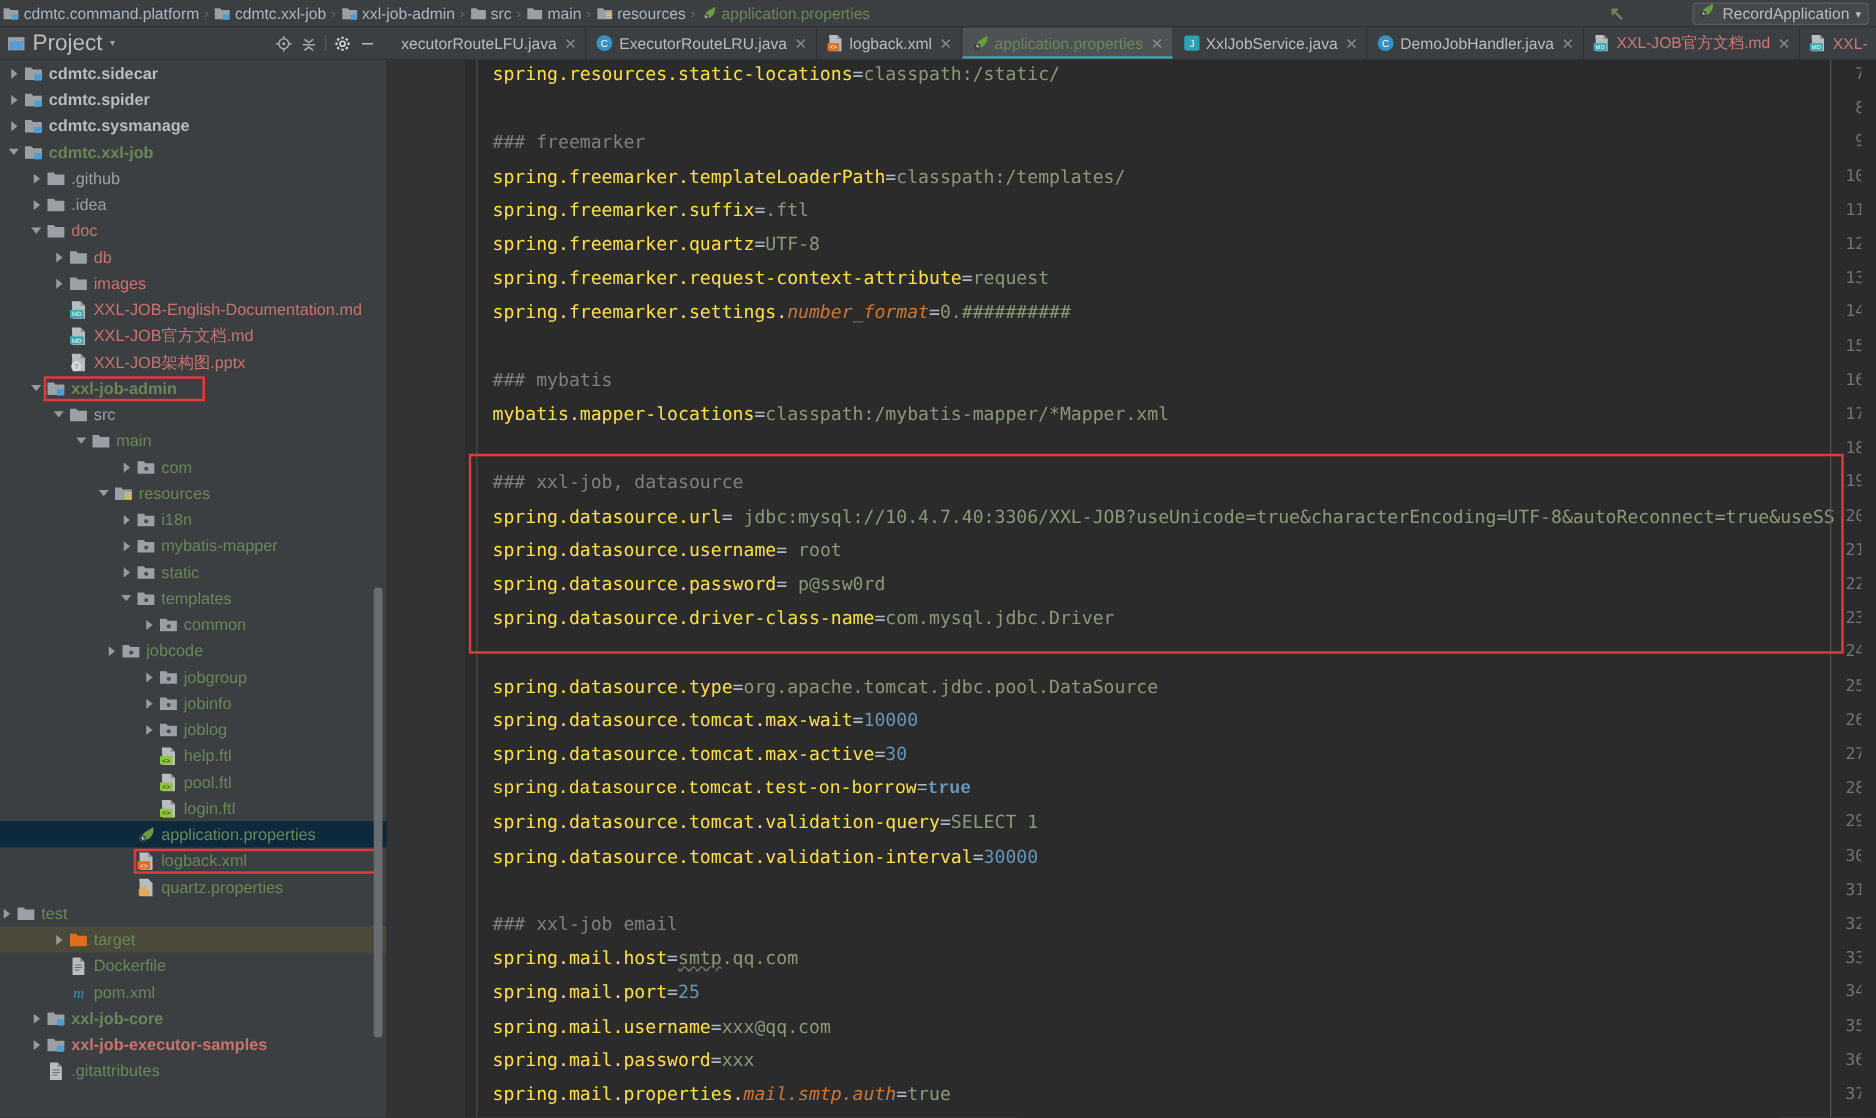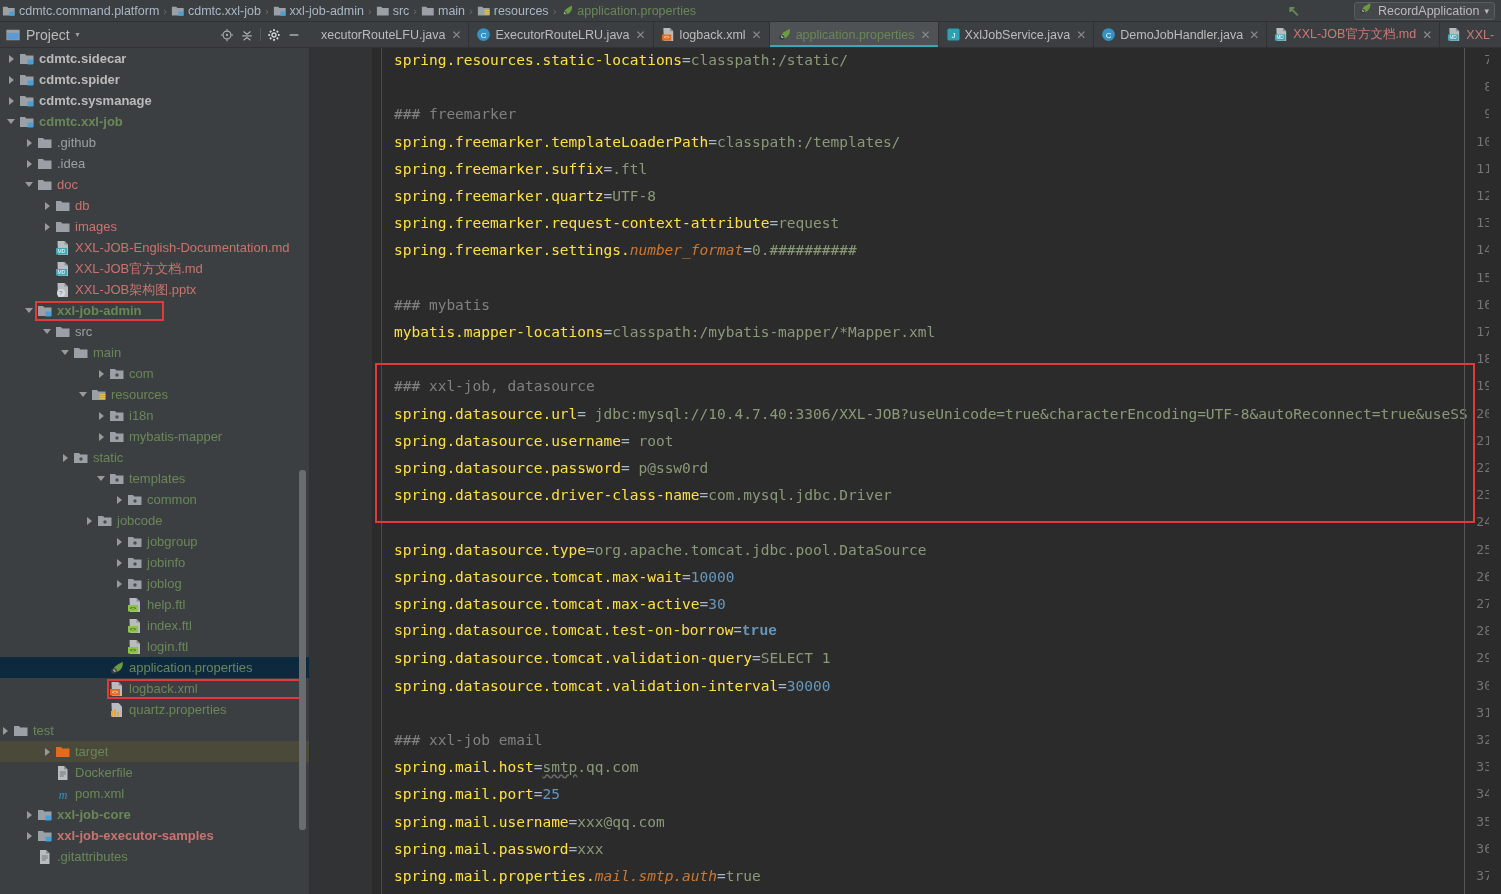--- a/index.html
+++ b/index.html
@@ -32,21 +32,21 @@
   }
   .runcfg .rtext { font-size: 12.5px; color: #bbbbbb; margin: 0 5px; }
   .backarrow { color: #6a8759; font-size: 15px; margin-right: 14px; font-weight: bold; }
 
   
   .projhdr {
     position: absolute; left: 0; top: 22px; width: 310px; height: 26px;
     background: #3c3f41; display: flex; align-items: center;
     border-bottom: 1px solid #323232;
   }
-  .projhdr .ptitle { font-size: 14px; color: #bbbbbb; margin-left: 6px; }
+  .projhdr .ptitle { font-size: 18px; color: #bbbbbb; margin-left: 6px; }
   .projhdr .pcaret { color: #a0a0a0; font-size: 8px; margin-left: 6px; }
   .projhdr .spacer { flex: 1; }
   .ptool { width: 20px; height: 20px; display: flex; align-items: center; justify-content: center; }
   .vsep { width: 1px; height: 13px; background: #555759; margin: 0 3px; }
 
   
   .tabbar {
     position: absolute; left: 310px; top: 22px; width: 1191px; height: 26px;
     background: #3c3f41; display: flex; align-items: stretch; overflow: hidden;
     border-bottom: 1px solid #323232;
@@ -505,21 +505,21 @@
           <span class="tlabel2 green">i18n</span>
         </div>
         <div class="trow" style="padding-left: 96px;">
           <span class="arrow closed"></span>
           <span class="ticon"><svg width="16" height="16" viewBox="0 0 16 16">
               <path d="M1 3h5l1.3 1.6H14.5V13H1z" fill="#9aa0a6"></path>
               <circle cx="8" cy="9" r="1.7" fill="#4b4e50"></circle>
             </svg></span>
           <span class="tlabel2 green">mybatis-mapper</span>
         </div>
-        <div class="trow" style="padding-left: 60px;">
+        <div class="trow" style="padding-left: 96px;">
           <span class="arrow closed"></span>
           <span class="ticon"><svg width="16" height="16" viewBox="0 0 16 16">
               <path d="M1 3h5l1.3 1.6H14.5V13H1z" fill="#9aa0a6"></path>
               <circle cx="8" cy="9" r="1.7" fill="#4b4e50"></circle>
             </svg></span>
           <span class="tlabel2 green">static</span>
         </div>
         <div class="trow" style="padding-left: 96px;">
           <span class="arrow open"></span>
           <span class="ticon"><svg width="16" height="16" viewBox="0 0 16 16">
@@ -579,21 +579,21 @@
           <span class="tlabel2 green">help.ftl</span>
         </div>
         <div class="trow" style="padding-left: 114px;">
           <span class="arrow none"></span>
           <span class="ticon"><svg width="16" height="16" viewBox="0 0 16 16">
               <path d="M2.5 1h7l3.5 3.5V15h-10z" fill="#b9bdc0"></path>
               <path d="M9.5 1l3.5 3.5H9.5z" fill="#8b8f92"></path>
               <rect x="1" y="8" width="10" height="6.5" fill="#8cc63f"></rect>
               <text x="6" y="13.2" font-size="5.4" fill="#2b2b2b" text-anchor="middle" font-family="sans-serif">&lt;&gt;</text>
             </svg></span>
-          <span class="tlabel2 green">index.ftl</span>
+          <span class="tlabel2 green">pool.ftl</span>
         </div>
         <div class="trow" style="padding-left: 114px;">
           <span class="arrow none"></span>
           <span class="ticon"><svg width="16" height="16" viewBox="0 0 16 16">
               <path d="M2.5 1h7l3.5 3.5V15h-10z" fill="#b9bdc0"></path>
               <path d="M9.5 1l3.5 3.5H9.5z" fill="#8b8f92"></path>
               <rect x="1" y="8" width="10" height="6.5" fill="#8cc63f"></rect>
               <text x="6" y="13.2" font-size="5.4" fill="#2b2b2b" text-anchor="middle" font-family="sans-serif">&lt;&gt;</text>
             </svg></span>
           <span class="tlabel2 green">login.ftl</span>

